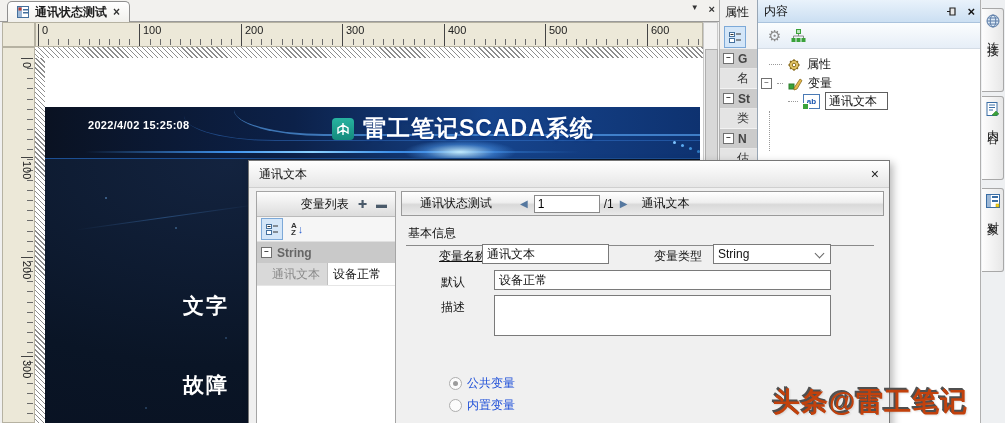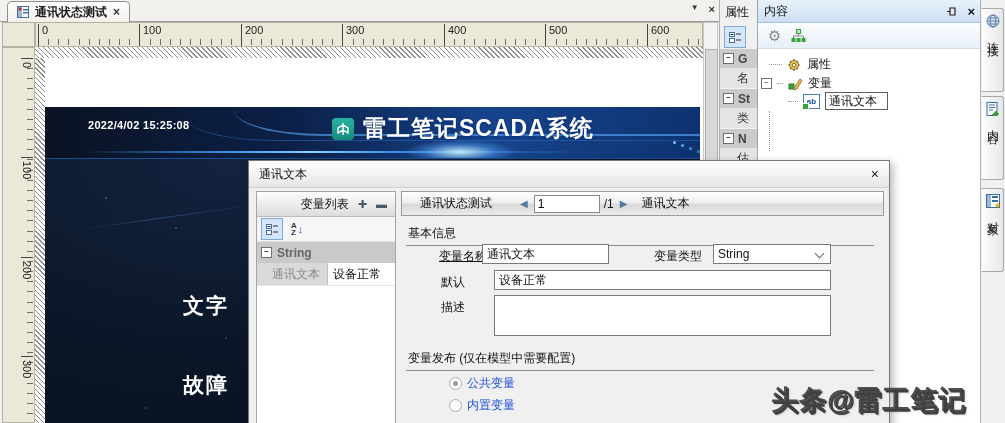--- a/index.html
+++ b/index.html
@@ -118,21 +118,21 @@
   .fin{position:absolute;height:20px;border:1px solid #7a7a7a;background:#fff;font-size:12px;padding:0 4px;box-sizing:border-box;font-family:inherit;color:#111;}
   .combo{position:absolute;height:20px;border:1px solid #7a7a7a;background:#fff;display:flex;align-items:center;
          padding-left:4px;box-sizing:border-box;color:#111;}
   .chev{position:absolute;right:7px;top:5px;width:6px;height:6px;border-right:1.5px solid #666;border-bottom:1.5px solid #666;transform:rotate(45deg);}
   .ftext{position:absolute;border:1px solid #7a7a7a;background:#fff;resize:none;font-family:inherit;font-size:12px;box-sizing:border-box;}
   .radio-row{position:absolute;display:flex;align-items:center;gap:5px;color:#1d4ed8;}
   .radio{width:13px;height:13px;border-radius:50%;border:1px solid #aeaeae;background:#fbfbfb;box-sizing:border-box;display:flex;align-items:center;justify-content:center;}
   .radio.on::after{content:"";width:5px;height:5px;border-radius:50%;background:#9b9b9b;}
   
   .watermark{position:absolute;left:773px;top:384px;z-index:50;font-size:27px;font-weight:bold;letter-spacing:1px;
-             color:#404040;text-shadow:-2px -2px 0 #4f4f4f,-1px -1px 0 #5a5a5a,1px 1px 2px rgba(0,0,0,.12);text-align:center;}
+             color:#c2410c;text-shadow:-2px -2px 0 #4f4f4f,-1px -1px 0 #5a5a5a,1px 1px 2px rgba(0,0,0,.12);text-align:center;}
   
   .ico{display:inline-flex;align-items:center;justify-content:center;line-height:1;}
   .azicon{display:flex;align-items:center;font-size:8px;font-weight:bold;color:#333;}
   .azicon .ar{color:#2a5fd0;font-size:11px;margin-left:1px;}
   .plusminus{color:#4a5a6a;font-weight:bold;font-size:11px;}
 </style>
 </head>
 <body>
 
 <div class="stage">
@@ -390,21 +390,20 @@
         <span>String</span>
         <span class="chev"></span>
       </div>
 
       <span class="flabel" style="left:40px;top:83px;">默认</span>
       <input class="fin" style="left: 93px; top: 79px; width: 337px;" value="设备正常">
 
       <span class="flabel" style="left:40px;top:108px;">描述</span>
       <textarea class="ftext" style="left: 93px; top: 104px; width: 337px; height: 41px;"></textarea>
 
-      <div class="section" style="top:158px;">变量发布 (仅在模型中需要配置)</div>
 
       <div class="radio-row" style="left:48px;top:184px;">
         <span class="radio on"></span>
         <span>公共变量</span>
       </div>
       <div class="radio-row" style="left:48px;top:206px;">
         <span class="radio"></span>
         <span>内置变量</span>
       </div>
     </div>

